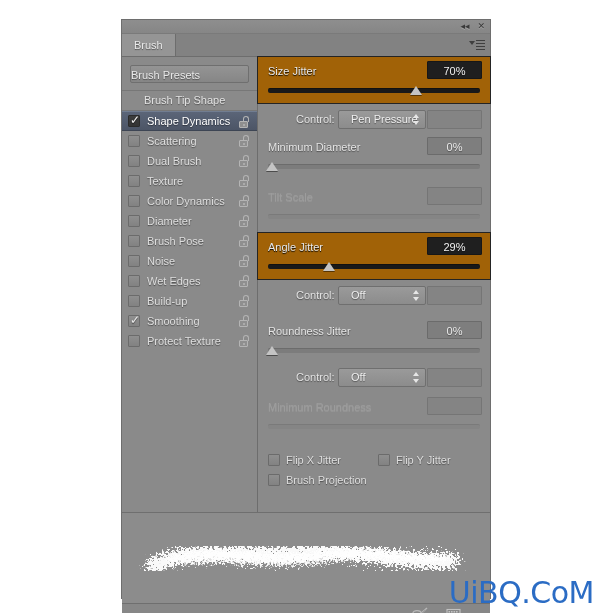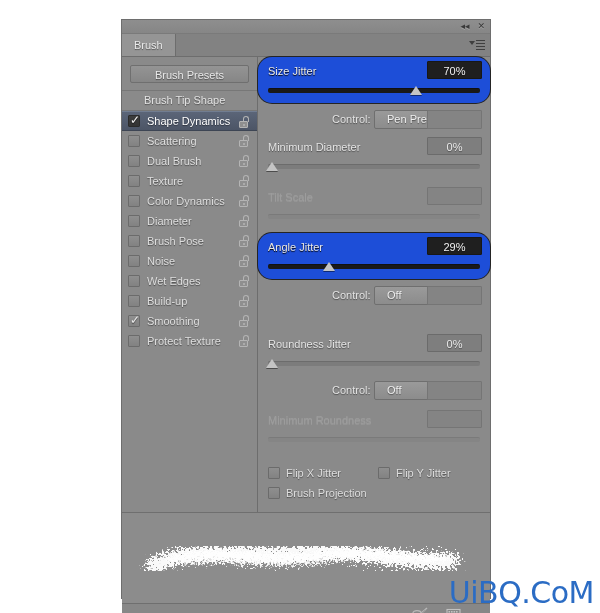--- a/index.html
+++ b/index.html
@@ -49,21 +49,21 @@
   .body { position:relative; display:flex; height:455px; }
 
   
   .leftcol {
     width: 136px; background:#8a8a8a;
     border-right:1px solid #6d6d6d;
     box-sizing:border-box; position:relative;
   }
   .presets-wrap { padding:8px 8px 7px 8px; }
   .presets-btn {
-    display:block; width:100%; height:18px; line-height:18px; text-align:center;
+    display:block; width:100%; height:18px; line-height:18px; text-align:left;
     font-size:11px; color:#e8e8e8;
     background: linear-gradient(#949494,#868686);
     border:1px solid #6f6f6f; border-radius:2px;
     text-shadow:0 1px 1px rgba(0,0,0,.45);
     box-sizing:border-box; cursor:pointer;
   }
   .sect-head {
     height:19px; line-height:19px; font-size:11px; color:#e2e2e2;
     padding-left:22px;
     border-top:1px solid #777; border-bottom:1px solid #777;
@@ -106,21 +106,21 @@
     position:absolute; left:0; top:5px; width:9px; height:7px;
     border:1.2px solid #b4b4b4; border-radius:1px;
     background:#8f8f8f; box-sizing:border-box;
   }
   .lock .kh { position:absolute; left:3.5px; top:7.5px; width:2px;height:2px; background:#b4b4b4; border-radius:50%;}
 
   
   .rightcol { flex:1; position:relative; background:#8a8a8a; }
 
   .group { position:relative; padding:0; }
-  .group.active { background:#1d4ed8; box-shadow:0 0 0 1px #242424;border-radius:14px; }
+  .group.active { background:#a16207; box-shadow:0 0 0 1px #242424; }
 
   .fieldrow { position:relative; height:28px; }
   .flabel {
     position:absolute; left:10px; top:8px; font-size:11px; color:#e3e3e3;
     text-shadow:0 1px 1px rgba(0,0,0,.45);
   }
   .group.active .flabel { color:#e8e8e8; text-shadow:0 1px 1px #000; }
   .flabel.dim { color:#9d9d9d; text-shadow:0 1px 0 rgba(255,255,255,.12); }
 
   .fval {
@@ -140,21 +140,21 @@
   .group.active .track { background:#191919; border-top-color:#111; }
   .track.dim { background:#858585; border-top-color:#7a7a7a; }
   .thumb {
     position:absolute; top:1px; width:0; height:0; margin-left:-6px;
     border-left:6px solid transparent; border-right:6px solid transparent;
     border-bottom:9px solid #c4c4c4;
     filter: drop-shadow(0 1px 0 rgba(0,0,0,.45));
     cursor:pointer;
   }
 
-  .ctrlrow { position:relative; height:26px;margin-left:36px; }
+  .ctrlrow { position:relative; height:26px; }
   .ctrl-label {
     position:absolute; left:38px; top:6px; font-size:11px; color:#e3e3e3;
     text-shadow:0 1px 1px rgba(0,0,0,.45);
   }
   .select {
     position:absolute; left:80px; top:3px; width:88px; height:19px;
     background: linear-gradient(#9a9a9a,#8c8c8c);
     border:1px solid #6f6f6f; border-radius:2px; box-sizing:border-box;
     cursor:pointer;
   }
@@ -417,21 +417,21 @@
           <div class="select">
             <span class="sv">Off</span>
             <span class="spin">
               <span class="up"></span>
                 <span class="dn"></span>
             </span>
           </div>
           <div class="ctrl-extra"></div>
         </div>
 
-        <div class="fieldrow" style="margin-top:21px">
+        <div class="fieldrow" style="margin-top:8px">
           <span class="flabel">Roundness Jitter</span>
           <span class="fval">0%</span>
         </div>
         <div class="slider">
           <div class="track"></div>
           <div class="thumb" id="thumb-roundness-jitter" style="left: 2%;"></div>
         </div>
 
         <div class="ctrlrow" style="margin-top:6px">
           <span class="ctrl-label">Control:</span>

